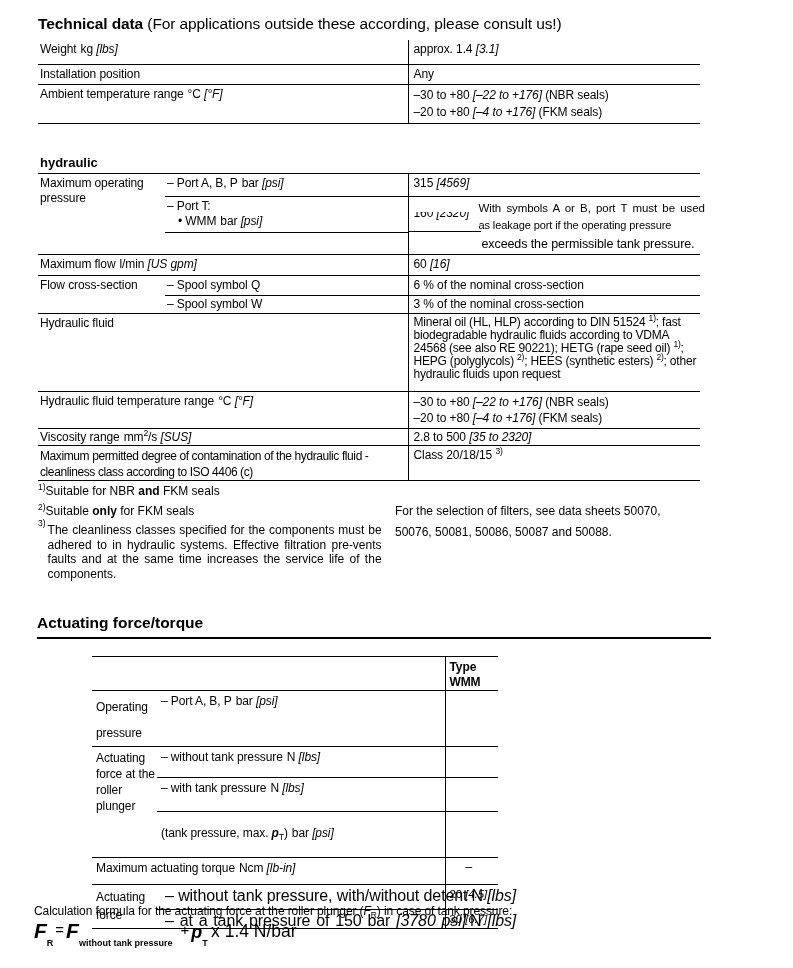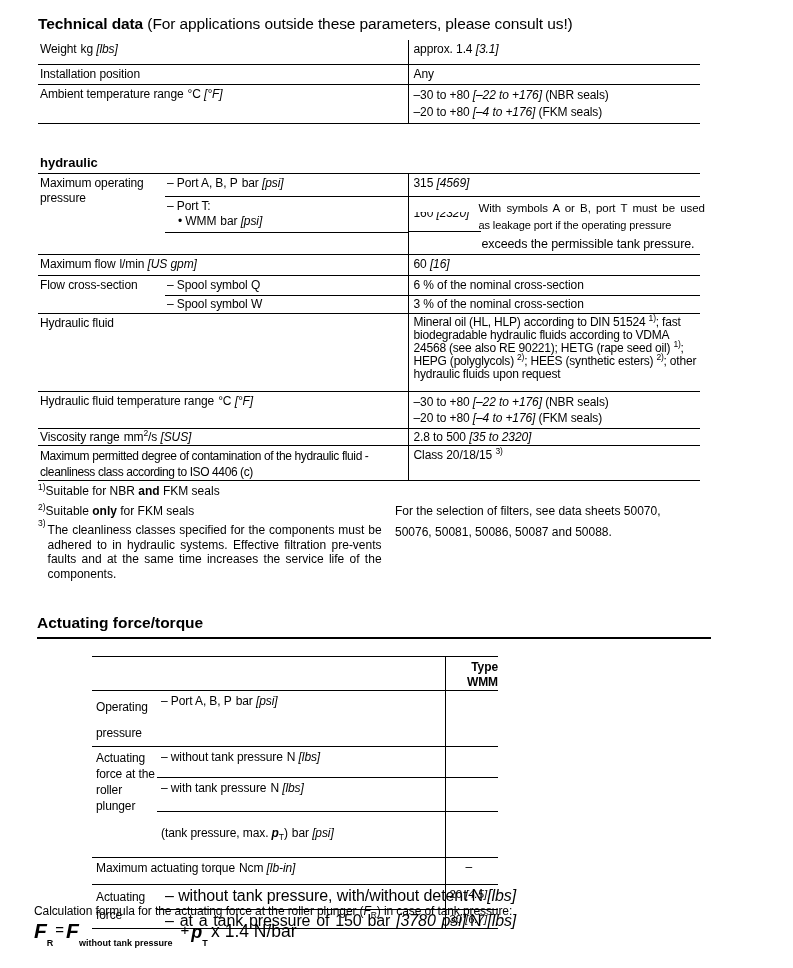--- a/index.html
+++ b/index.html
@@ -40,42 +40,42 @@
   .fnline{margin-bottom:4px;line-height:16px}
   .fn3row{display:flex;margin-top:2px}
   .fn3p{width:334px;text-align:justify;line-height:14.5px;margin-left:2px}
   .filters{line-height:21px}
   
   .act-head{font-size:15.5px;font-weight:bold;border-bottom:2px solid #000;padding-bottom:5px}
   
   .t3 td{line-height:15px}
   .lc3{padding:3px 2px 0 4px}
   .vc3{border-left:1.5px solid #000;padding:2px 0 0 4px}
-  .th3{text-align:right;font-weight:bold;line-height:13.5px;padding-top:3px}
+  .th3{text-align:left;font-weight:bold;line-height:13.5px;padding-top:3px}
   .mid{padding-top:14px}
   .smallrow{font-size:16px;white-space:nowrap}
   .wsp{word-spacing:1.5px}
   .dash-val{padding-left:20px}
   .val3{font-size:11.5px}
   
   .calcline{font-size:12px;letter-spacing:-0.1px}
   .f-big{font-weight:bold;font-style:italic;font-size:21px}
   .f-sub{font-weight:bold;font-size:9px;vertical-align:-8px;letter-spacing:0}
   .f-eq{font-size:15px;vertical-align:3px;padding:0 2px}
   .f-plus{font-size:15px;vertical-align:3px;margin-left:8px;padding-right:2px}
   .f-p{font-weight:bold;font-style:italic;font-size:18px}
   .f-tail{font-size:17.5px;vertical-align:1px}
 </style>
 </head>
 <body>
 
 <div id="page">
 
   <div class="abs title" style="left:38px;top:15px">
-    <span class="bd">Technical data</span><span> (For applications outside these parameters, please consult us!)</span>
+    <span class="bd">Technical data</span><span> (For applications outside these according, please consult us!)</span>
   </div>
 
   <div class="abs" style="left:38px;top:40px;width:662px">
     <table class="t1">
       <colgroup>
           <col style="width:370px">
           <col style="width:292px">
         </colgroup>
       <tbody>
           <tr style="height:24px">

